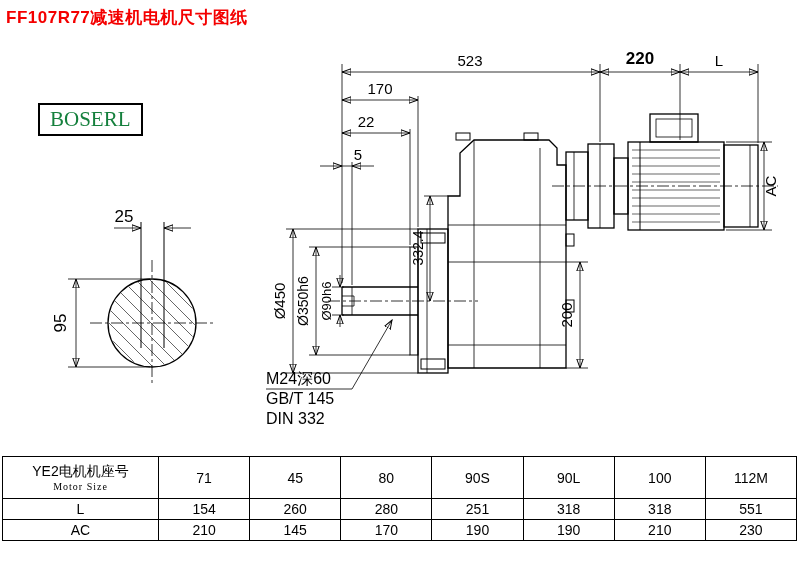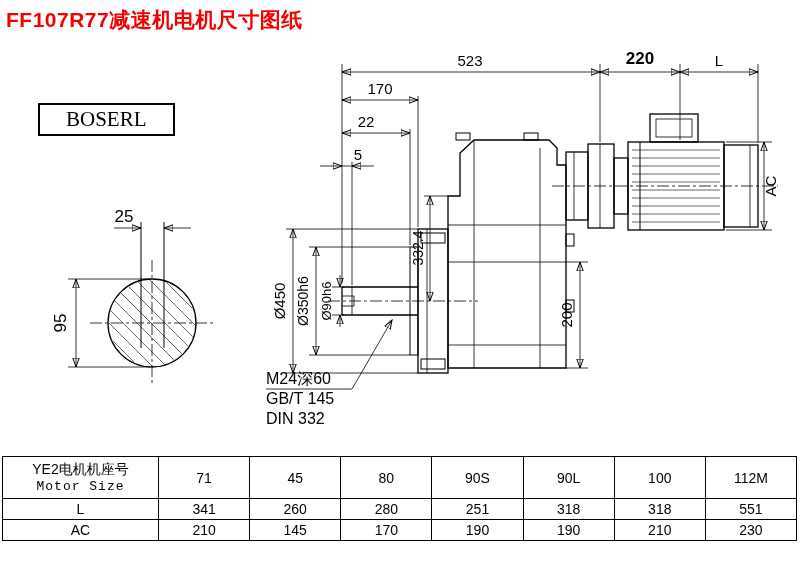--- a/index.html
+++ b/index.html
@@ -1,35 +1,35 @@
 <!DOCTYPE html>
 <html><head>
 <meta charset="utf-8">
 <style>
   * { margin:0; padding:0; box-sizing:border-box; }
   html,body { width:800px; height:564px; }
   body { background:#fff; font-family:"Liberation Sans",sans-serif; }
   .stage { position:relative; width:800px; height:564px; background:#fff; overflow:hidden; }
-  .title { position:absolute; left:6px; top:6px; font-size:21px; font-weight:bold; color:#f40000; letter-spacing:.5px; }
-  .brand { position:absolute; left:38px; top:103px; border:2px solid #000; padding:2px 26px;
-           font-family:"Liberation Serif",serif; font-size:21px; color:#000000; background:#fff; }
+  .title { position:absolute; left:6px; top:6px; font-size:17px; font-weight:bold; color:#f40000; letter-spacing:.5px; }
+  .brand { position:absolute; left:38px; top:103px; border:2px solid #000; padding:2px 10px;
+           font-family:"Liberation Serif",serif; font-size:21px; color:#15803d; background:#fff; }
   svg.draw { position:absolute; left:0; top:0; }
   .draw line, .draw path, .draw rect, .draw circle, .draw polyline { stroke:#000; fill:none; }
   .draw .solid { stroke-width:1.3; }
   .draw .med { stroke-width:1; }
   .draw .thin { stroke-width:0.8; }
   .draw .hair { stroke-width:0.6; }
   .draw .cl { stroke-width:0.8; stroke-dasharray:12 3 3 3; }
   .draw text { fill:#000; stroke:none; font-family:"Liberation Sans",sans-serif; }
   table.dims { position:absolute; left:2px; top:456px; width:795px; border-collapse:collapse;
                table-layout:fixed; background:#fff; }
   .dims th, .dims td { border:1px solid #000; text-align:center; vertical-align:middle;
                        font-size:14px; font-weight:normal; color:#000; padding:0; height:21px; }
   .dims tr.head th { height:42px; }
-  .mono { font-family:Liberation Mono, monospace; font-size:13px; letter-spacing:1px; }
+  .mono { font-family:Liberation Serif, serif; font-size:10px; letter-spacing:1px; }
 </style>
 </head>
 <body>
 
 <div class="stage">
 
   <div class="title">FF107R77减速机电机尺寸图纸</div>
   <div class="brand">BOSERL</div>
 
   <svg class="draw" width="800" height="452" viewBox="0 0 800 452" xmlns="http://www.w3.org/2000/svg">
@@ -257,21 +257,21 @@
       <th>71</th>
       <th>45</th>
       <th>80</th>
       <th>90S</th>
       <th>90L</th>
       <th>100</th>
       <th>112M</th>
     </tr>
     <tr>
       <td>L</td>
-      <td>341</td>
+      <td>154</td>
       <td>260</td>
       <td>280</td>
       <td>251</td>
       <td>318</td>
       <td>318</td>
       <td>551</td>
     </tr>
     <tr>
       <td>AC</td>
       <td>210</td>

